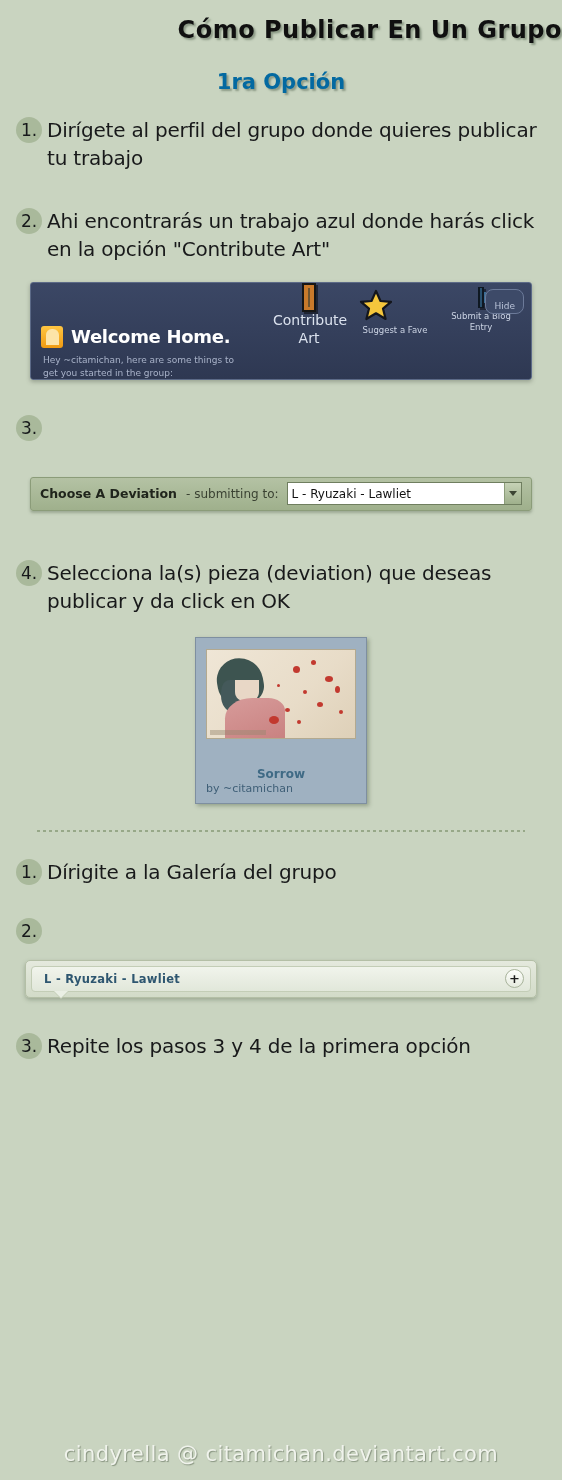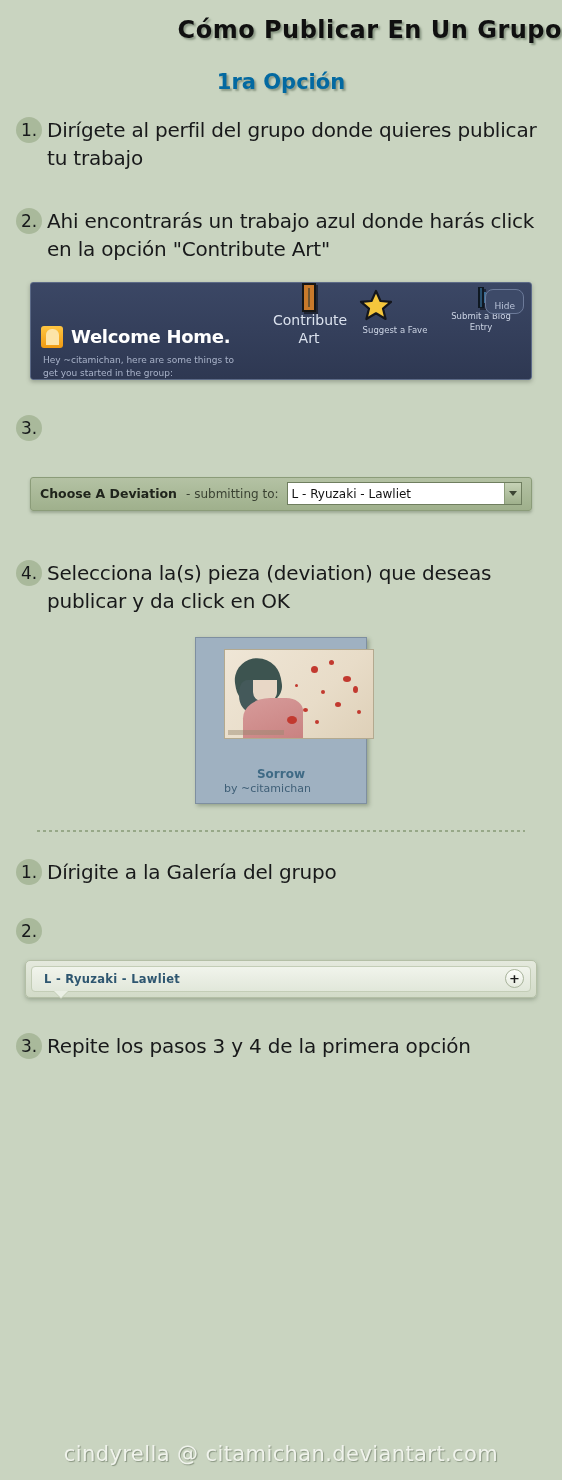--- a/index.html
+++ b/index.html
@@ -286,21 +286,21 @@
   }
 
   
   .thumb-wrap { display: flex; justify-content: center; margin-top: 22px; }
 
   .thumb-card {
     width: 172px;
     background: #9fb1c1;
     border: 1px solid #7e8fa0;
     box-shadow: 2px 2px 4px rgba(70,85,60,0.4);
-    padding: 11px 28px 8px;
+    padding: 11px 10px 8px;
   }
   .thumb-img {
     width: 150px;
     height: 90px;
     border: 1px solid #b3a98f;
     position: relative;
     overflow: hidden;
     background: linear-gradient(135deg,#efe6d6 0%, #e8dcc8 60%, #ded0b8 100%);
   }
   .thumb-img .hair {

